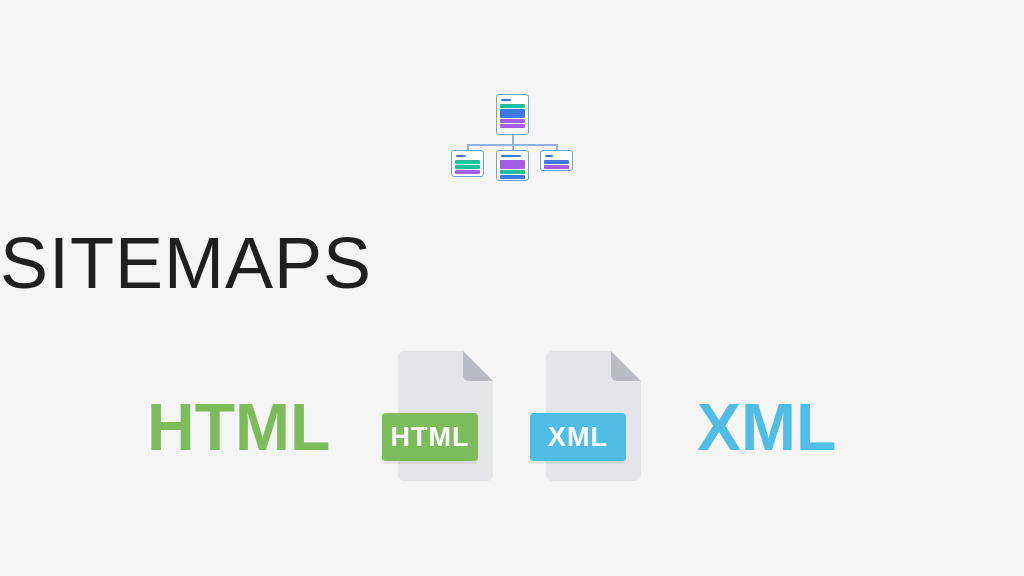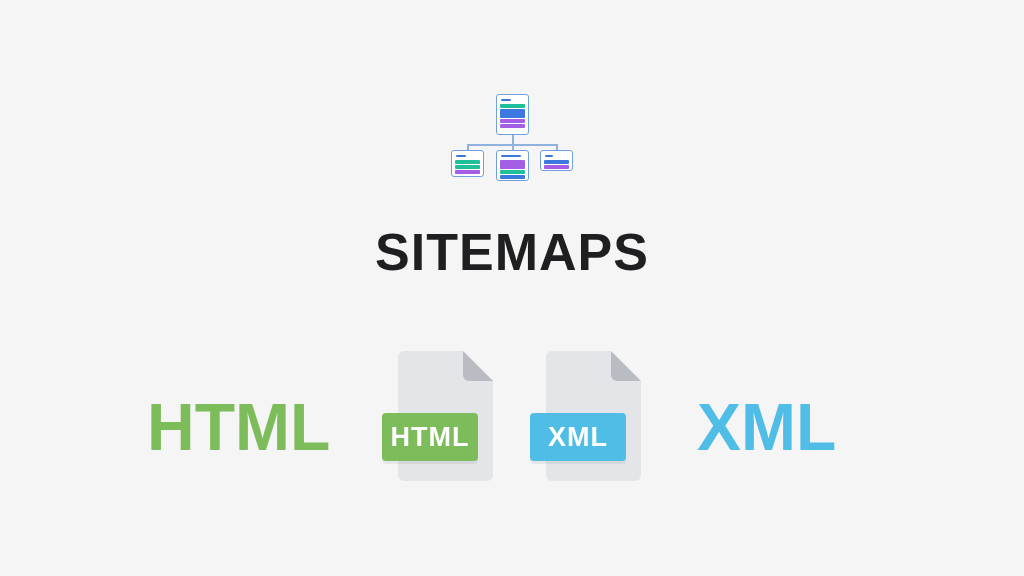--- a/index.html
+++ b/index.html
@@ -23,22 +23,21 @@
     .node .hdr { height: 2px; background: #3b78d8; margin: 1px 0 3px 1px; border-radius: 1px; }
     .node .bar { height: 4px; margin-bottom: 1px; border-radius: 1px; }
     .node .bar.tall { height: 9px; }
     .c-teal { background: #1fbf9a; }
     .c-blue { background: #3b78e0; }
     .c-purple { background: #a45ee6; }
     .line { position: absolute; background: #8fb2de; }
 
     .title {
       position: absolute; left: 0; width: 1024px; top: 222px;
-      text-align: center;
-      font-size: 52px; font-weight: bold; color: #1f1f22;
+      font-size: 72px; font-weight: normal; color: #1f1f22;
       letter-spacing: 1px;
     }
 
     .big-label {
       position: absolute; top: 387px;
       font-size: 66px; font-weight: bold; line-height: 80px;
     }
 
     .doc {
       position: absolute; width: 95px; height: 130px;

